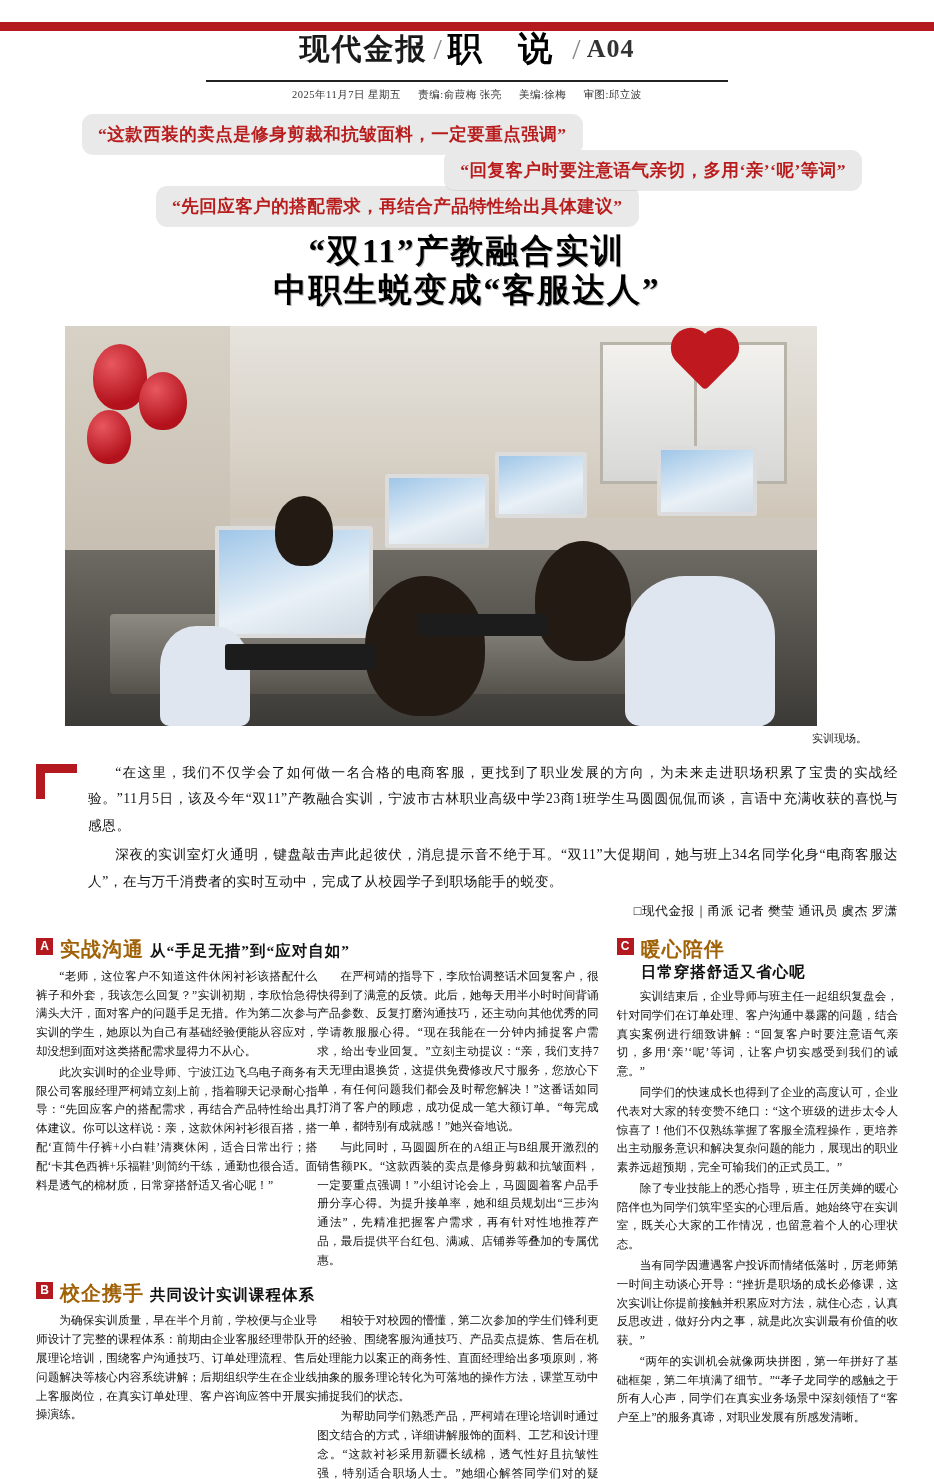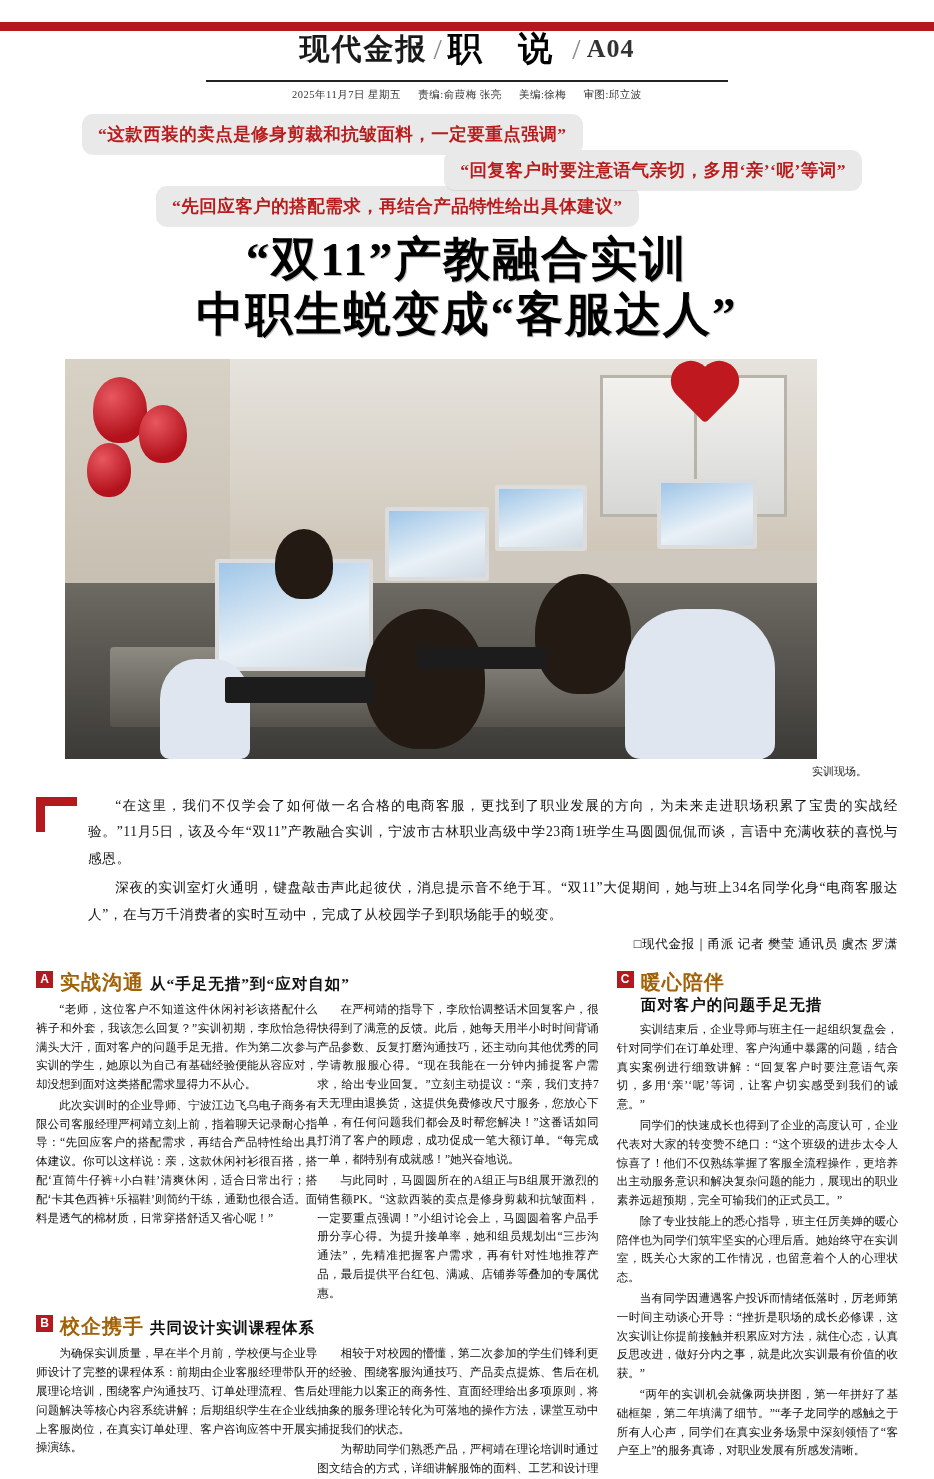--- a/index.html
+++ b/index.html
@@ -100,21 +100,21 @@
 
   
   .headline {
     text-align: center;
     margin-top: 16px;
     line-height: 1.18;
   }
   .headline .h-l1, .headline .h-l2 {
     font-family: "Liberation Serif", serif;
     font-weight: bold;
-    font-size: 47px;
+    font-size: 33px;
     letter-spacing: 2px;
     color: #000;
     display: block;
     text-shadow: 1px 1px 0 #bbb;
   }
 
   
   .photo-wrap {
     margin: 16px auto 0 auto;
     width: 804px;
@@ -386,21 +386,21 @@
           </div>
         </div>
       </div>
     </div>
 
     <div class="col" style="flex:1;">
       <div class="sec-head sec-stack">
         <div class="sec-badge">C</div>
         <div class="sec-titles">
           <span class="sec-t1">暖心陪伴</span>
-          <span class="sec-t2">面对客户的问题手足无措</span>
+          <span class="sec-t2">日常穿搭舒适又省心呢</span>
         </div>
       </div>
       <p>实训结束后，企业导师与班主任一起组织复盘会，针对同学们在订单处理、客户沟通中暴露的问题，结合真实案例进行细致讲解：“回复客户时要注意语气亲切，多用‘亲’‘呢’等词，让客户切实感受到我们的诚意。”</p>
       <p>同学们的快速成长也得到了企业的高度认可，企业代表对大家的转变赞不绝口：“这个班级的进步太令人惊喜了！他们不仅熟练掌握了客服全流程操作，更培养出主动服务意识和解决复杂问题的能力，展现出的职业素养远超预期，完全可输我们的正式员工。”</p>
       <p>除了专业技能上的悉心指导，班主任厉美婵的暖心陪伴也为同学们筑牢坚实的心理后盾。她始终守在实训室，既关心大家的工作情况，也留意着个人的心理状态。</p>
       <p>当有同学因遭遇客户投诉而情绪低落时，厉老师第一时间主动谈心开导：“挫折是职场的成长必修课，这次实训让你提前接触并积累应对方法，就住心态，认真反思改进，做好分内之事，就是此次实训最有价值的收获。”</p>
       <p>“两年的实训机会就像两块拼图，第一年拼好了基础框架，第二年填满了细节。”“孝子龙同学的感触之于所有人心声，同学们在真实业务场景中深刻领悟了“客户至上”的服务真谛，对职业发展有所感发清晰。</p>
 
     </div>
   </div>

